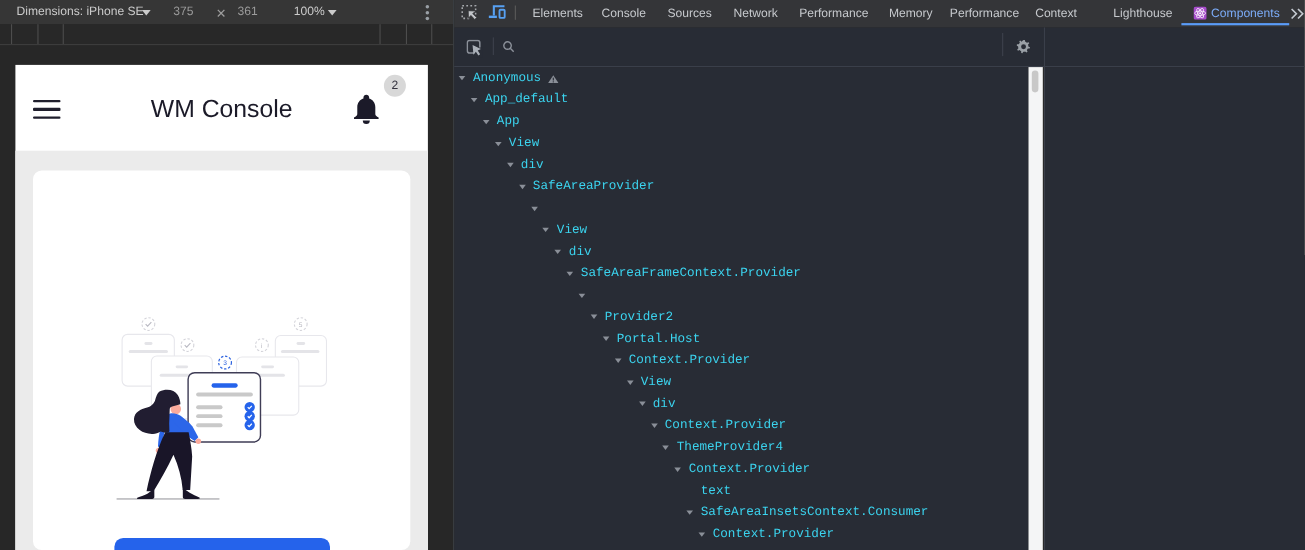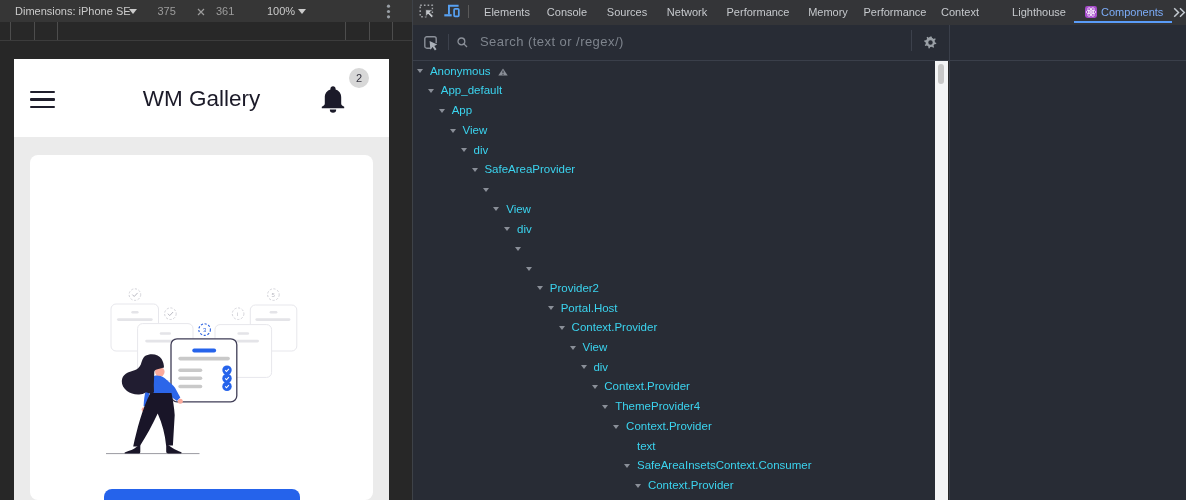--- a/index.html
+++ b/index.html
@@ -29,21 +29,21 @@
   .tab{position:absolute;top:0;height:25px;line-height:25px;transform:translateX(-50%);
        color:#c6c9cd;font-size:11px;white-space:nowrap}
   #comptab{position:absolute;left:1101px;top:0;height:25px;line-height:25px;color:#7cacf8;font-size:11px}
   #compline{position:absolute;left:1074px;top:21px;width:98px;height:2px;background:#5a9cf8}
   #searchrow{position:absolute;left:413px;top:25px;width:773px;height:35px;background:#282c35;border-bottom:1px solid #3a3f4a}
   #treebg{position:absolute;left:413px;top:61px;width:522px;height:439px;background:#282c35}
   #propsbg{position:absolute;left:949.5px;top:61px;width:236.5px;height:439px;background:#282c35}
   #sbtrack{position:absolute;left:934.5px;top:61px;width:13.5px;height:439px;background:#f4f5f6}
   #sbthumb{position:absolute;left:937.5px;top:64px;width:6.5px;height:20px;background:#c8c8c8;border-radius:3.2px}
   #splaceholder{position:absolute;left:480px;top:25px;height:33px;line-height:33px;color:#7e848d;font-size:13px;letter-spacing:0.45px}
-  .trow{position:absolute;height:19.74px;line-height:19.74px;font-family:Liberation Sans, sans-serif;
+  .trow{position:absolute;height:19.74px;line-height:19.74px;font-family:Liberation Mono, monospace;
         font-size:11.5px;color:#3bd4ef;white-space:pre}
   .tcaret{position:absolute;width:0;height:0;border-left:3.6px solid transparent;border-right:3.6px solid transparent;border-top:4.6px solid #8a8f98}
 </style>
 </head>
 <body>
 <div id="root">
 
   <div id="dtoolbar">
     <span class="dtxt" style="left:15px">Dimensions: iPhone SE</span>
     <span class="caretdown" style="left:128.5px;top:9px"></span>
@@ -66,21 +66,21 @@
     <div class="tick" style="left:34px"></div>
     <div class="tick" style="left:57px"></div>
     <div class="tick" style="left:345px"></div>
     <div class="tick" style="left:369px"></div>
     <div class="tick" style="left:392px"></div>
   </div>
 
   <div id="screen">
     <div id="appgray"></div>
     <div id="appcard"></div>
-    <div id="wmtitle">WM Gallery</div>
+    <div id="wmtitle">WM Console</div>
     <div class="hline" style="top:31.7px"></div>
     <div class="hline" style="top:39.3px"></div>
     <div class="hline" style="top:46.9px"></div>
 
     <svg class="abs" style="left:307px;top:26px" width="24" height="28" viewBox="0 0 24 28">
       <path d="M12 1.2 c1.5 0 2.6 1.1 2.6 2.5 l0 0.9 c3.3 1 5.6 4 5.6 7.8 l0 6.1 c0 1.2 0.6 2 1.7 2.6 l1.3 0.7 l0 1.4 L0.8 23.2 l0 -1.4 l1.3 -0.7 c1.1 -0.6 1.7 -1.4 1.7 -2.6 l0 -6.1 c0 -3.8 2.3 -6.8 5.6 -7.8 l0 -0.9 c0 -1.4 1.1 -2.5 2.6 -2.5 Z" fill="#1b1a29"></path>
       <path d="M8.8 24.6 a3.2 3.2 0 0 0 6.4 0 Z" fill="#1b1a29"></path>
     </svg>
     <div id="badge">2</div>
     <div id="bluebtn"></div>
@@ -202,21 +202,20 @@
     <svg class="abs" style="left:424px;top:35.6px" width="15" height="16" viewBox="0 0 15 16">
       <rect x="0.8" y="0.8" width="11.4" height="11.4" rx="2" fill="none" stroke="#8b9099" stroke-width="1.4"></rect>
       <rect x="7.2" y="7.2" width="7.8" height="8.8" fill="#282c35"></rect>
       <path d="M5.6 4.9 L6.4 13.7 L8.6 11 L10.9 14.4 L12.5 13.3 L10.3 10 L13.2 8.5 Z" fill="#aab0b8"></path>
     </svg>
     <div class="abs" style="left:448px;top:34px;width:1px;height:16px;background:#3c414c"></div>
     <svg class="abs" style="left:457px;top:36.5px" width="11" height="11" viewBox="0 0 11 11">
       <circle cx="4.4" cy="4.4" r="3.4" fill="none" stroke="#8b9099" stroke-width="1.3"></circle>
       <line x1="6.9" y1="6.9" x2="10" y2="10" stroke="#8b9099" stroke-width="1.3"></line>
     </svg>
-    <div id="splaceholder">Search (text or /regex/)</div>
     <div class="abs" style="left:911px;top:29.5px;width:1px;height:21px;background:#3c414c"></div>
 
     <svg class="abs" style="left:924px;top:36px" width="13" height="13" viewBox="0 0 14 14">
       <path d="M7 0.5 L8.2 0.5 L8.7 2.2 A5 5 0 0 1 10.3 3.1 L12 2.5 L12.6 3.6 L11.4 4.9 A5 5 0 0 1 11.7 6.7 L13.3 7.5 L13 8.7 L11.2 8.8 A5 5 0 0 1 10.2 10.3 L10.9 12 L9.9 12.7 L8.5 11.6 A5 5 0 0 1 6.7 11.8 L5.9 13.4 L4.7 13.1 L4.7 11.3 A5 5 0 0 1 3.2 10.2 L1.5 10.8 L0.8 9.8 L2 8.5 A5 5 0 0 1 1.7 6.7 L0.2 5.8 L0.5 4.6 L2.3 4.6 A5 5 0 0 1 3.4 3.2 L2.8 1.5 L3.8 0.8 L5.1 2 A5 5 0 0 1 7 0.5 Z M7 4.6 A2.4 2.4 0 1 0 7 9.4 A2.4 2.4 0 1 0 7 4.6 Z" fill="#9aa0a6"></path>
     </svg>
 
   <div id="treebg">
   </div>
   <div id="propsbg"></div>
   <div class="abs" style="left:948.5px;top:25px;width:1px;height:475px;background:#3a3f4a"></div>
@@ -238,20 +237,21 @@
 <div class="tcaret" style="left:460.7px;top:148.2px"></div>
 <div class="trow" style="left:473.5px;top:140.6px">div</div>
 <div class="tcaret" style="left:471.6px;top:168.0px"></div>
 <div class="trow" style="left:484.4px;top:160.3px">SafeAreaProvider</div>
 <div class="tcaret" style="left:482.5px;top:187.7px"></div>
 <div class="tcaret" style="left:493.4px;top:207.4px"></div>
 <div class="trow" style="left:506.2px;top:199.8px">View</div>
 <div class="tcaret" style="left:504.3px;top:227.2px"></div>
 <div class="trow" style="left:517.1px;top:219.5px">div</div>
 <div class="tcaret" style="left:515.2px;top:246.9px"></div>
+<div class="trow" style="left:528.0px;top:239.3px">SafeAreaFrameContext.Provider</div>
 <div class="tcaret" style="left:526.1px;top:266.7px"></div>
 <div class="tcaret" style="left:537.0px;top:286.4px"></div>
 <div class="trow" style="left:549.8px;top:278.7px">Provider2</div>
 <div class="tcaret" style="left:547.9px;top:306.2px"></div>
 <div class="trow" style="left:560.7px;top:298.5px">Portal.Host</div>
 <div class="tcaret" style="left:558.8px;top:325.9px"></div>
 <div class="trow" style="left:571.6px;top:318.2px">Context.Provider</div>
 <div class="tcaret" style="left:569.7px;top:345.6px"></div>
 <div class="trow" style="left:582.5px;top:338.0px">View</div>
 <div class="tcaret" style="left:580.6px;top:365.4px"></div>

